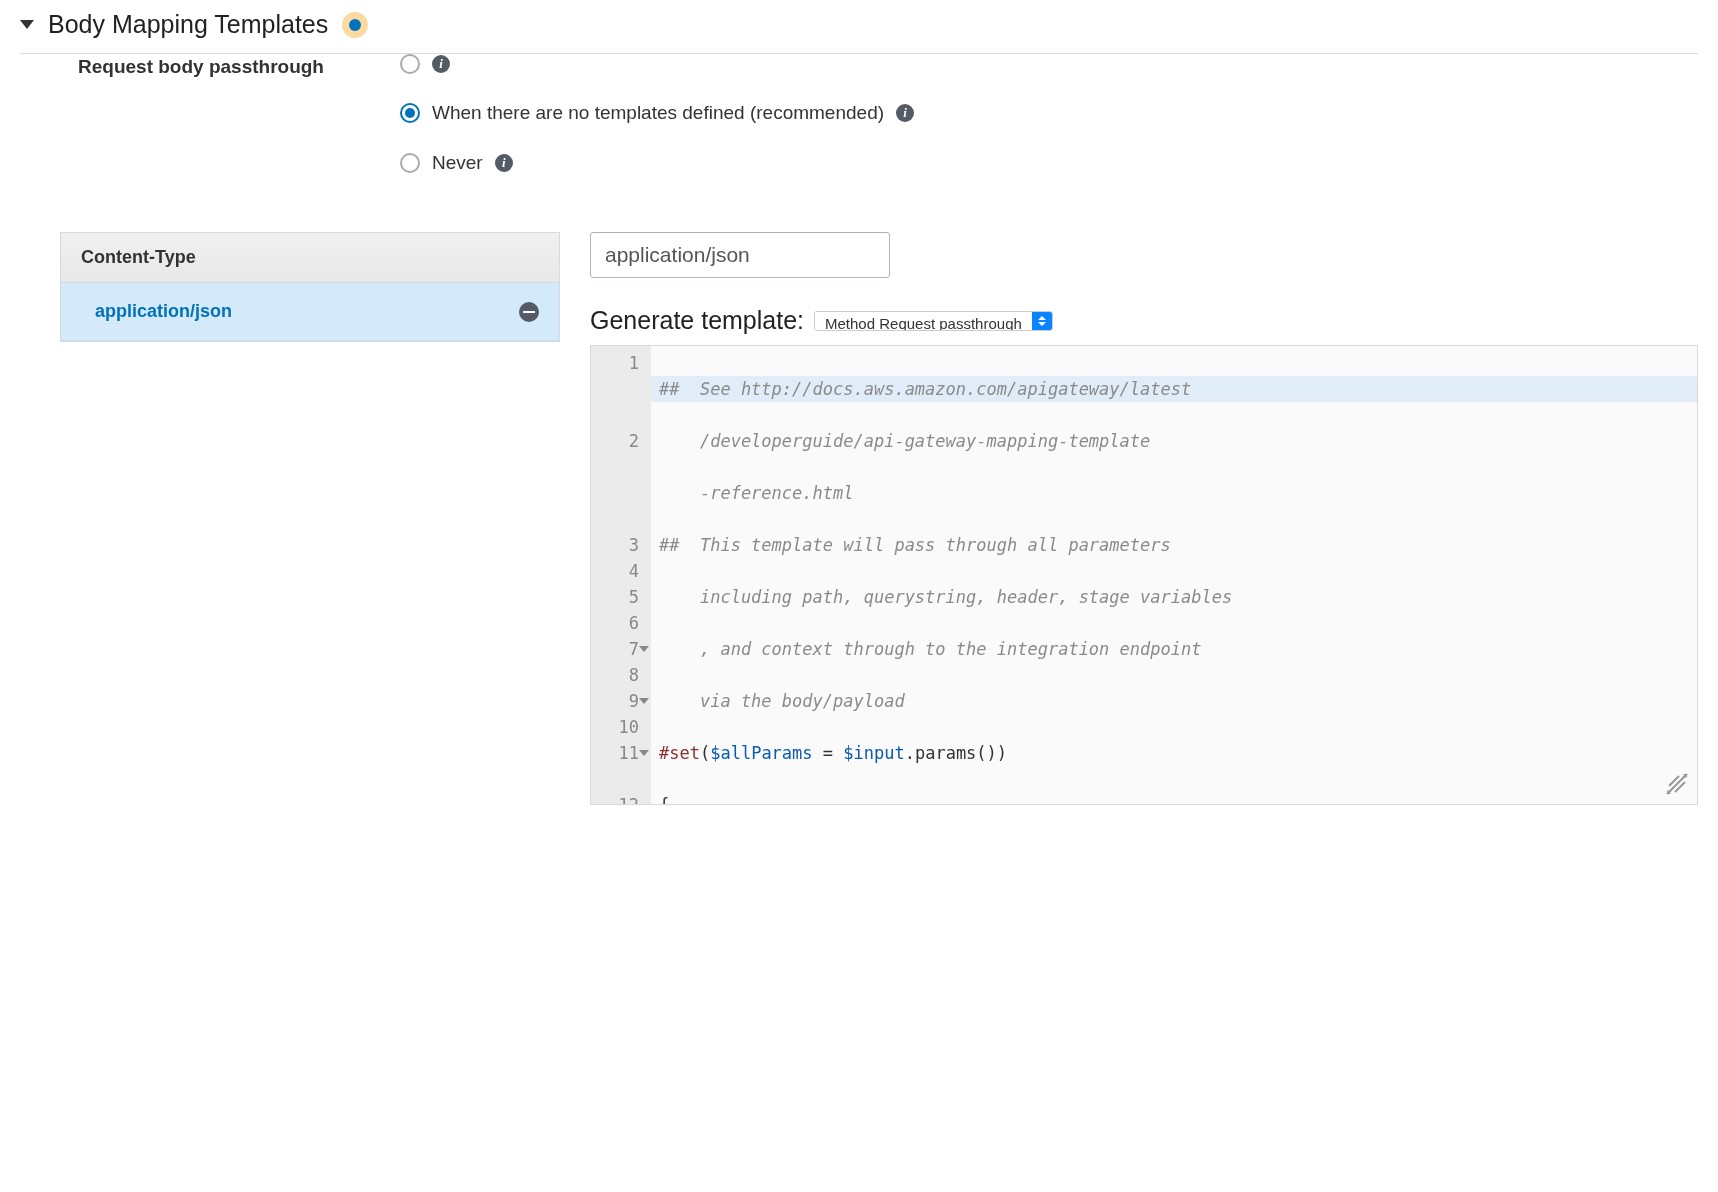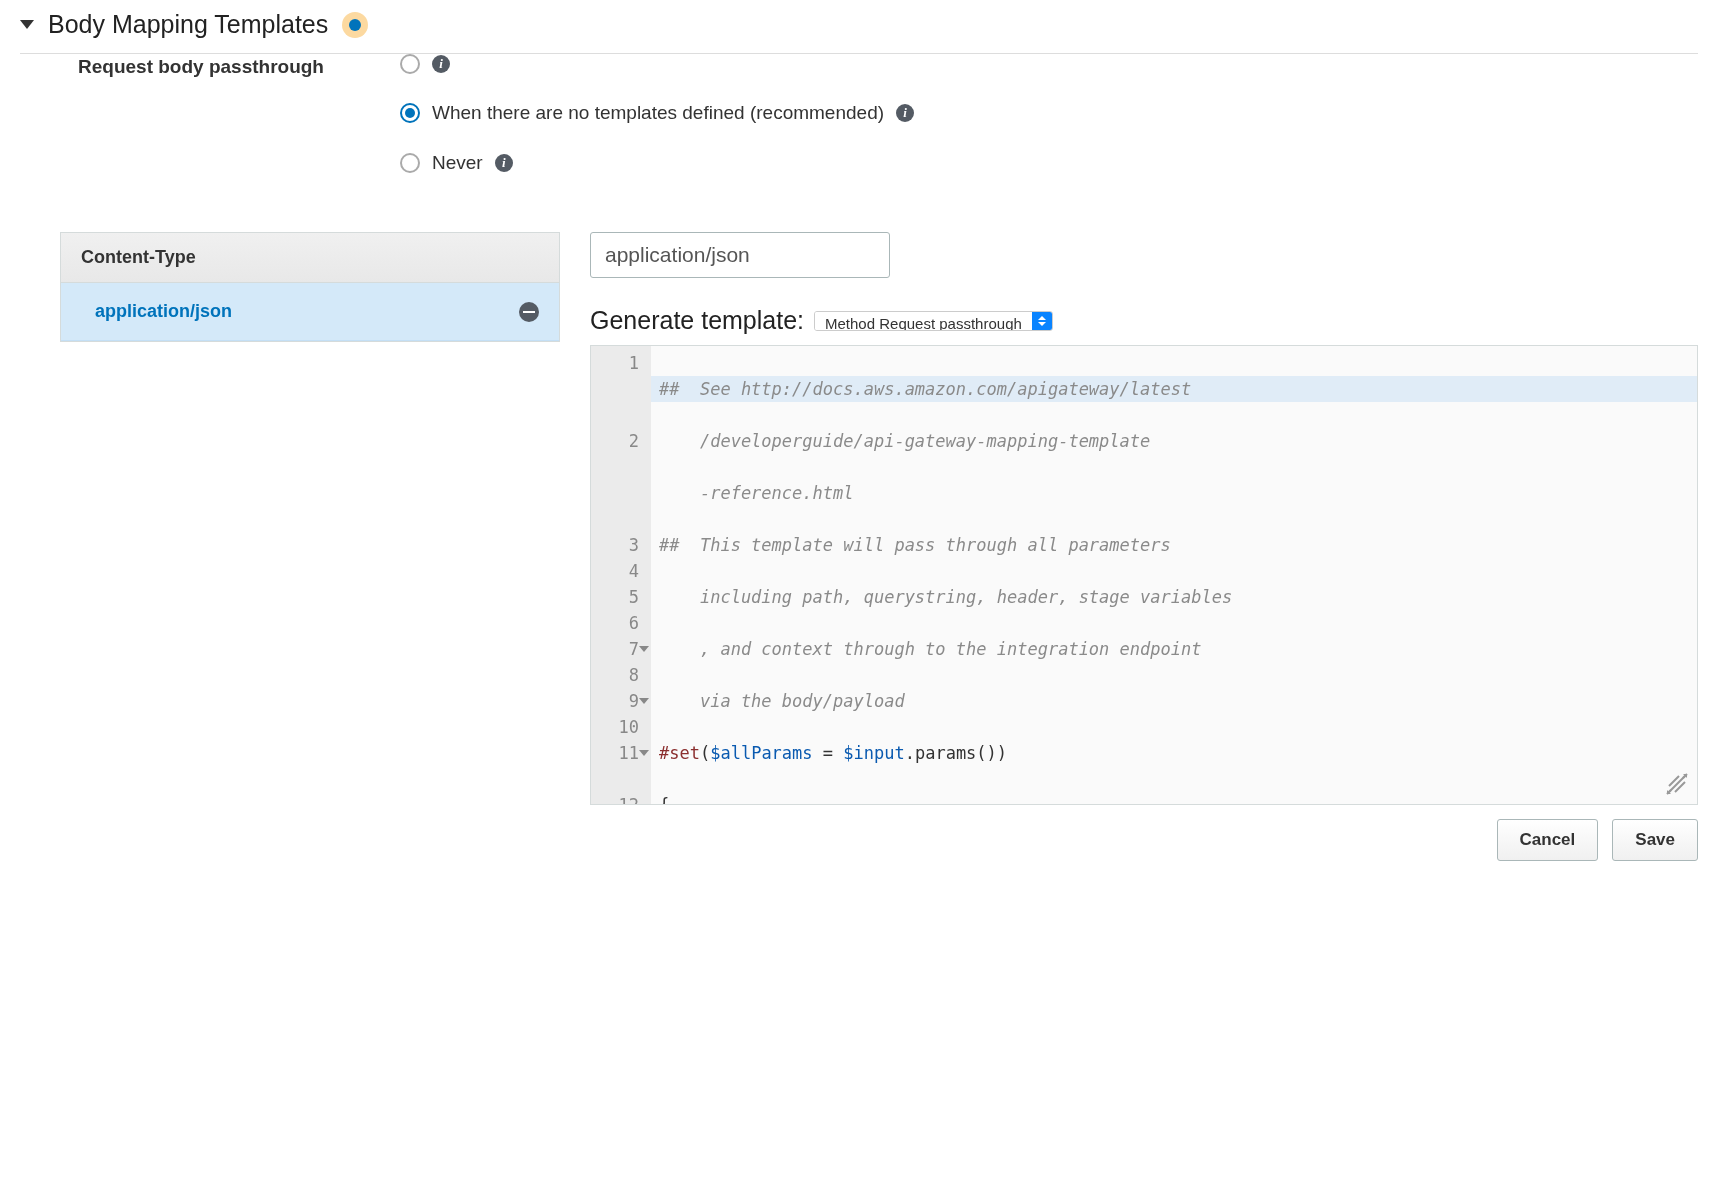--- a/index.html
+++ b/index.html
@@ -375,18 +375,14 @@
 
       </div>
       <svg class="resize-icon" viewBox="0 0 24 24">
         <path d="M4 20 L20 4 M4 14 L14 4 M10 20 L20 10" stroke="#999" stroke-width="2" fill="none"></path>
         <path d="M2 22 L6 18 M18 6 L22 2" stroke="#999" stroke-width="2" fill="none"></path>
         <polygon points="2,22 2,18 6,22" fill="#999"></polygon>
         <polygon points="22,2 18,2 22,6" fill="#999"></polygon>
       </svg>
     </div>
 
-    <div class="footer">
-      <button class="btn">Cancel</button>
-      <button class="btn">Save</button>
-    </div>
   </div>
 </div>
 
 </body></html>

